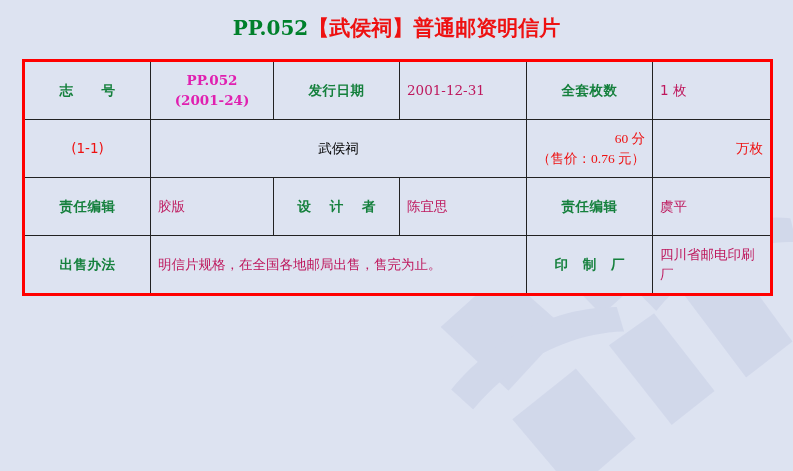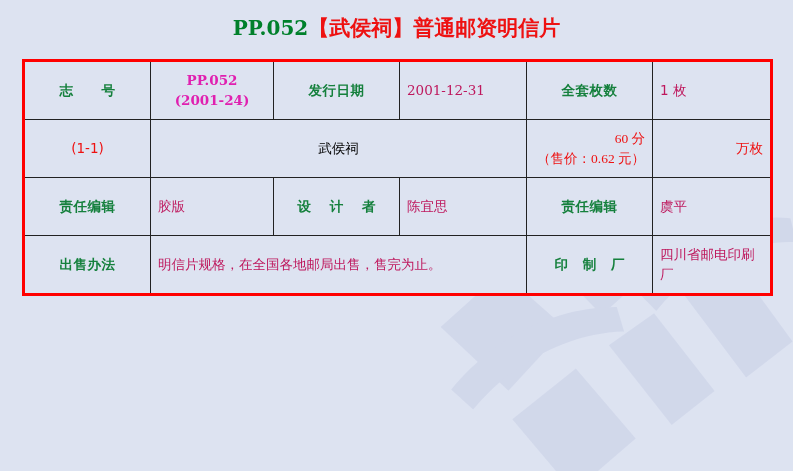--- a/index.html
+++ b/index.html
@@ -175,21 +175,21 @@
       <td class="val-blue mono-num">2001-12-31</td>
       <td class="lbl">全套枚数</td>
       <td class="val-blue">1 枚</td>
     </tr>
 
     <tr>
       <td class="red-center-b">(1-1)</td>
       <td class="val-red" colspan="3">武侯祠</td>
       <td class="val-red-right">
         <div>60 分</div>
-        <div>（售价：0.62 元）</div>
+        <div>（售价：0.76 元）</div>
       </td>
       <td class="val-red-right">万枚</td>
     </tr>
 
 
     <tr>
       <td class="lbl">责任编辑</td>
       <td class="val-blue">胶版</td>
       <td class="lbl lbl-sp">设 计 者</td>
       <td class="val-blue">陈宜思</td>

